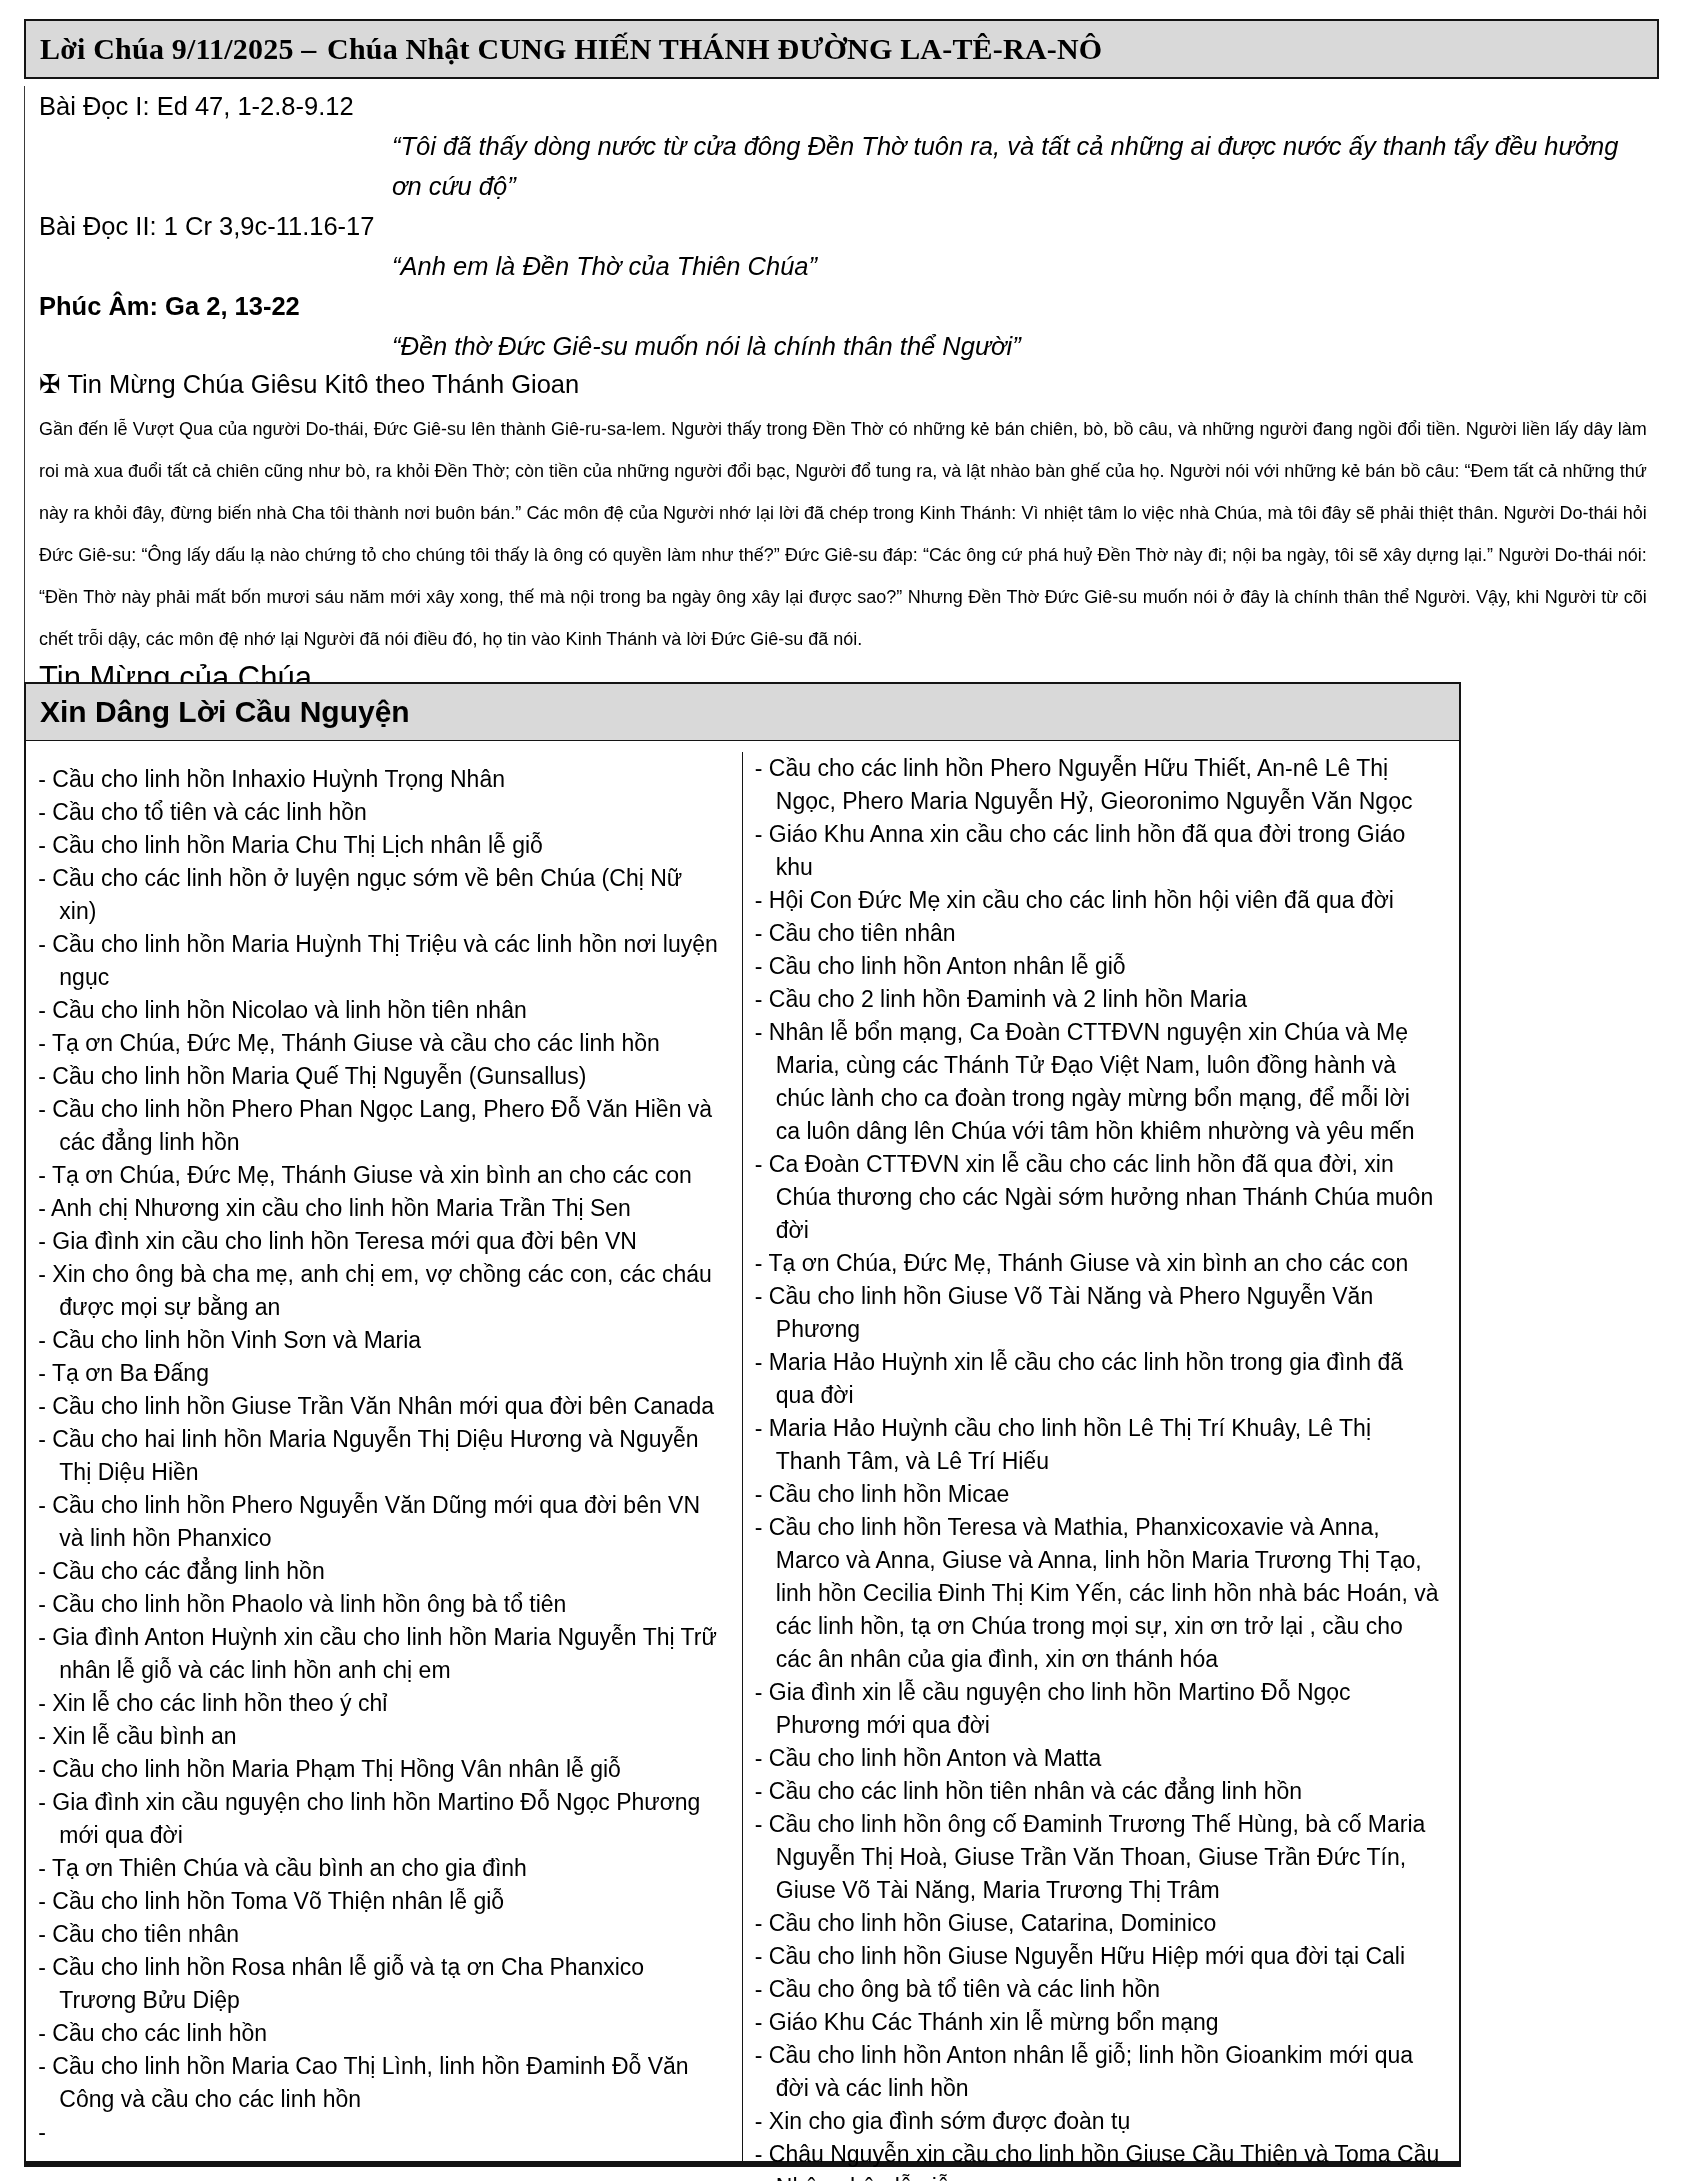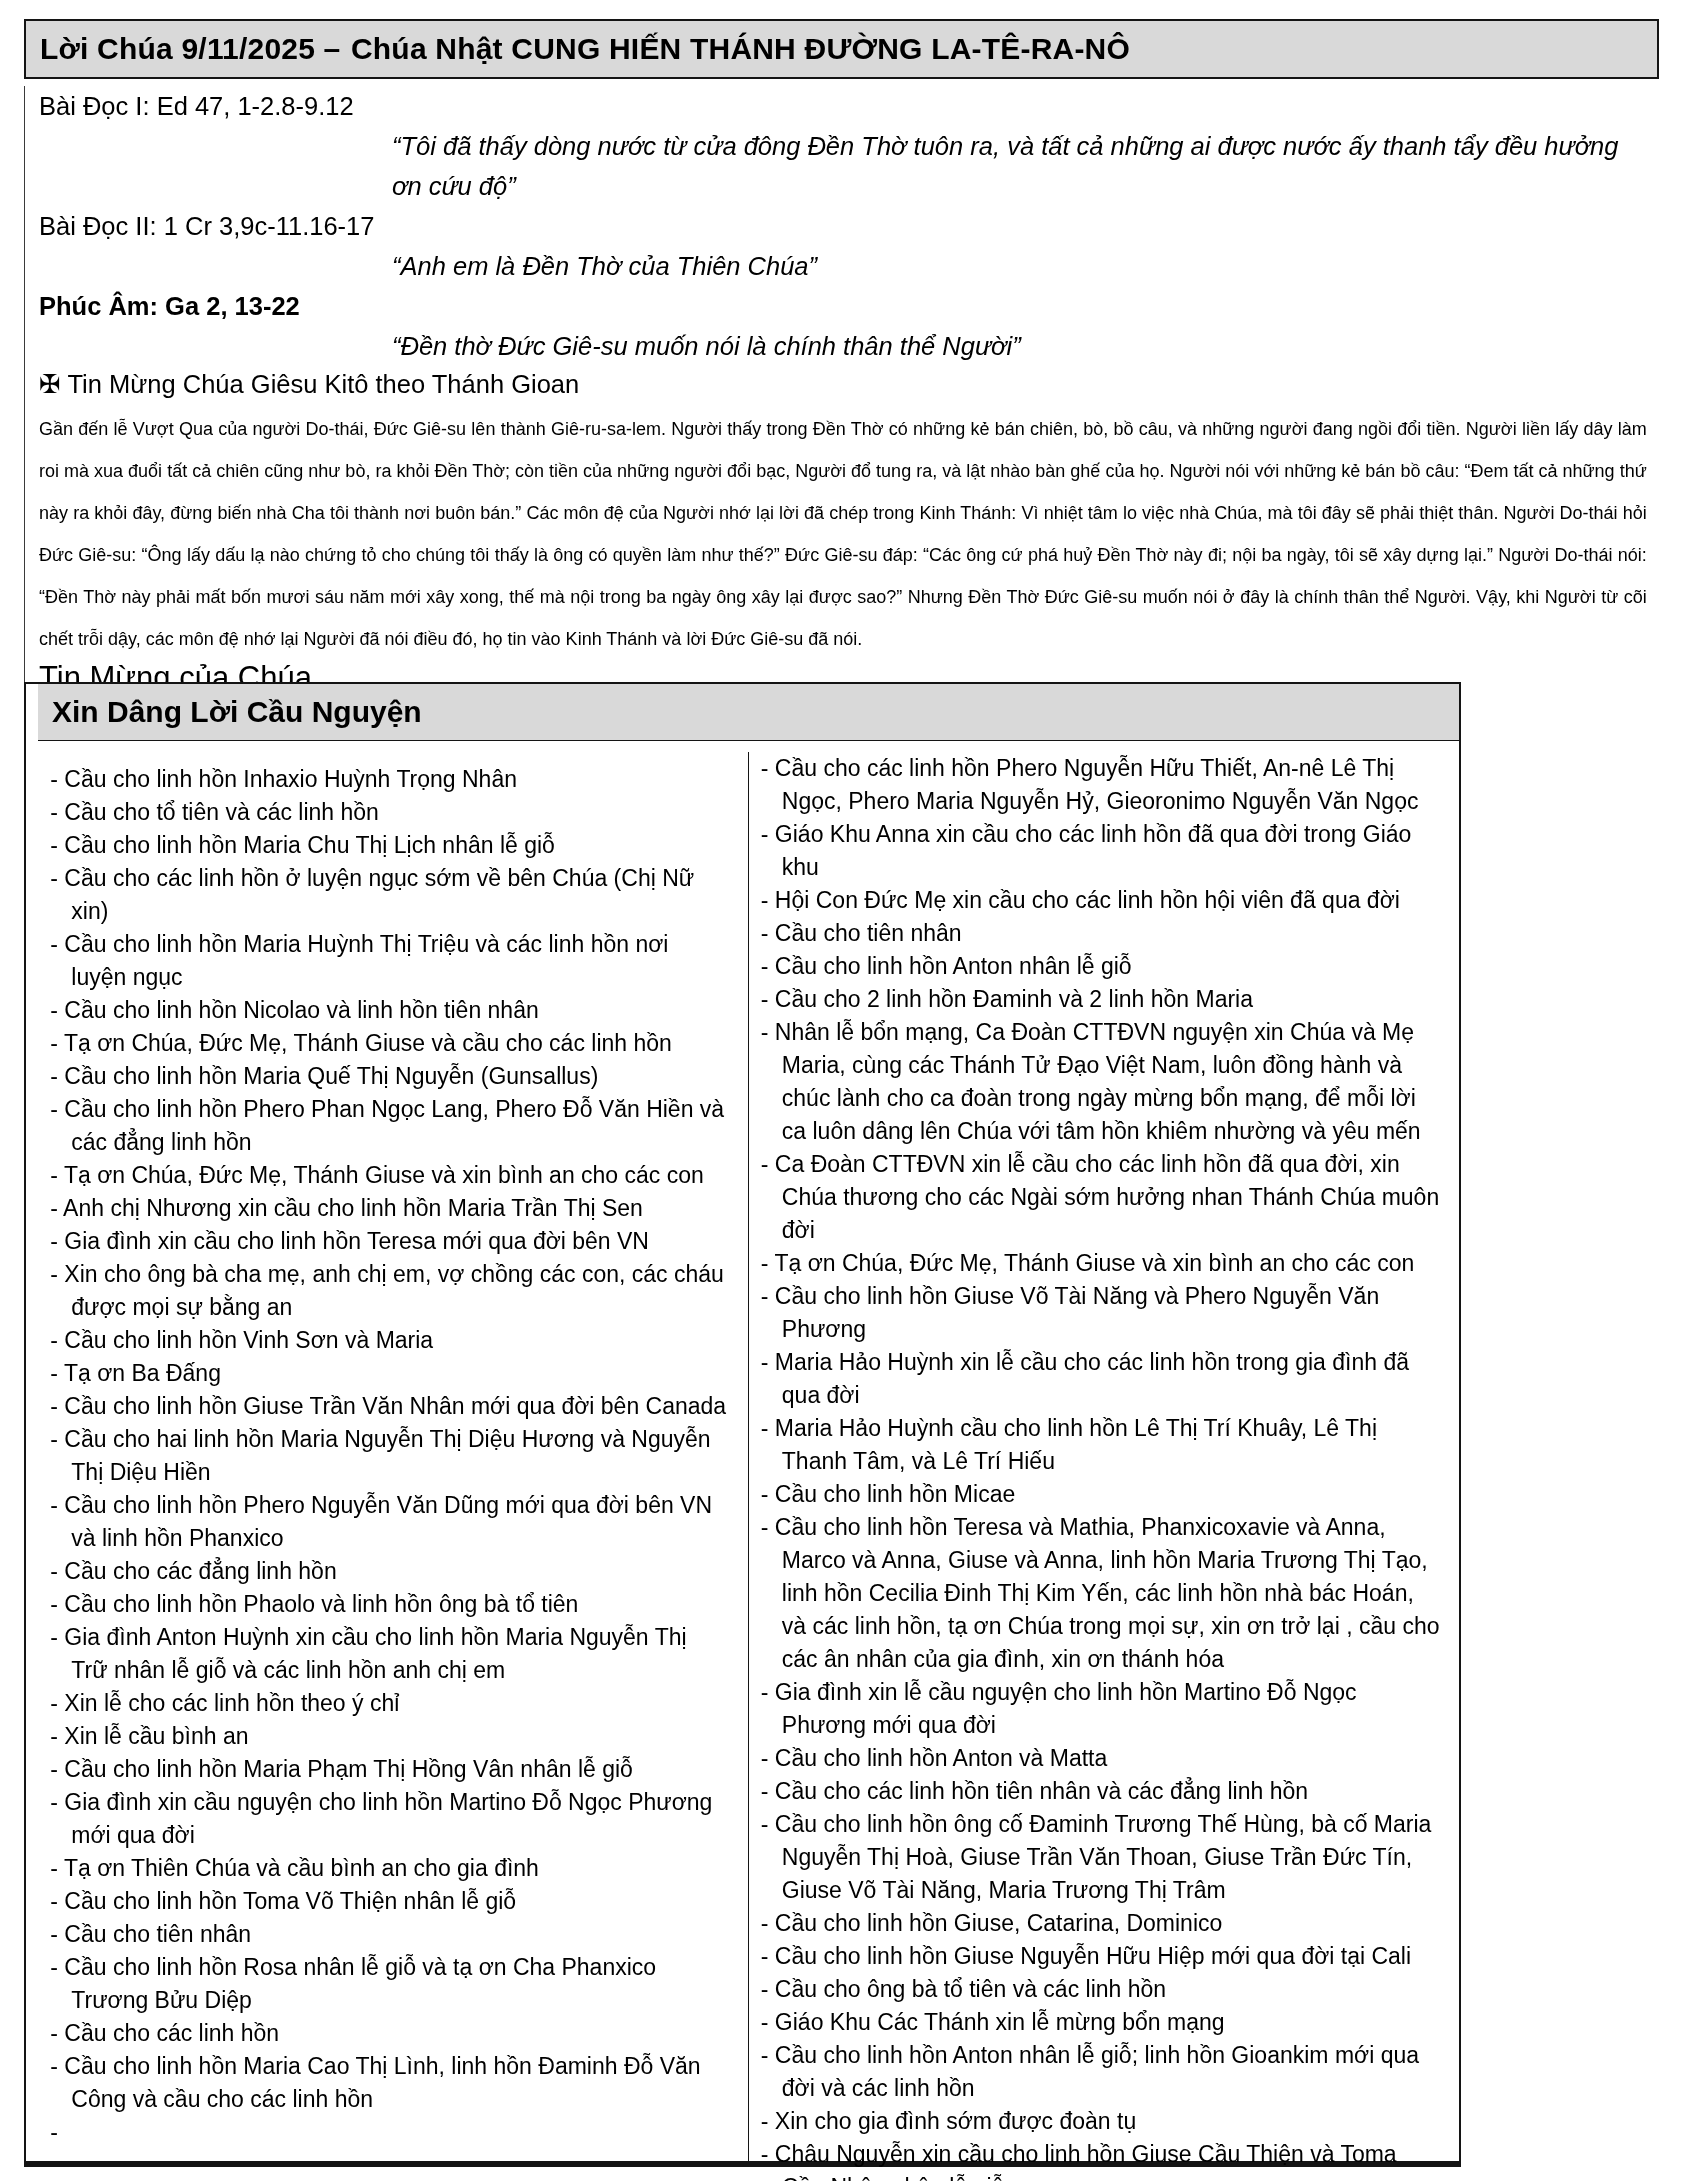--- a/index.html
+++ b/index.html
@@ -6,21 +6,21 @@
   .page{
     position:relative;width:1685px;height:2181px;background:#ffffff;
     font-family:"Liberation Sans","DejaVu Sans",sans-serif;color:#000;
     overflow:hidden;
   }
   
   .title-box{
     position:absolute;left:24px;top:19.3px;width:1635px;height:60px;
     background:#d9d9d9;border:2.6px solid #141414;box-sizing:border-box;
     display:flex;align-items:center;padding-left:14px;
-    font-size:30px;font-weight:700;letter-spacing:0.2px;white-space:nowrap;
+    font-size:30px;font-weight:700;letter-spacing:0.2px;white-space:nowrap;font-family:Liberation Serif, serif;
   }
   .title-box .t1{font-weight:800;margin-right:10.5px;}
   
   .scripture{
     position:absolute;left:24px;top:86px;width:1635px;
     border-left:1.8px solid #3a3a3a;padding-left:14px;box-sizing:border-box;
   }
   .reading-row{display:flex;font-size:25.5px;line-height:40px;}
   .rlabel{width:353px;flex:none;}
   .rlabel.bold-label{font-weight:700;}
@@ -29,21 +29,21 @@
   .cross{font-size:26px;}
   .gospel-body{
     font-size:18px;line-height:42px;text-align:justify;
     margin:5.3px 12.3px 0 0;
   }
   .gospel-footer{font-size:31px;line-height:35px;}
   
   .prayer-box{
     position:absolute;left:24px;top:682px;width:1437px;height:1485px;
     border:2.6px solid #141414;border-bottom-width:6.1px;box-sizing:border-box;
-    display:flex;flex-direction:column;background:#fff;padding-left:12px;
+    display:flex;flex-direction:column;background:#fff;
   }
   .prayer-header{
     flex:none;height:56px;background:#d9d9d9;border-bottom:1.8px solid #141414;
     display:flex;align-items:center;padding-left:14px;
     font-size:30px;font-weight:700;
   }
   .prayer-columns{flex:1;display:flex;min-height:0;}
   .pcol{
     list-style:none;margin:0;width:50%;box-sizing:border-box;
     padding:10.5px 19.3px 0 12.3px;font-size:23px;line-height:33px;

